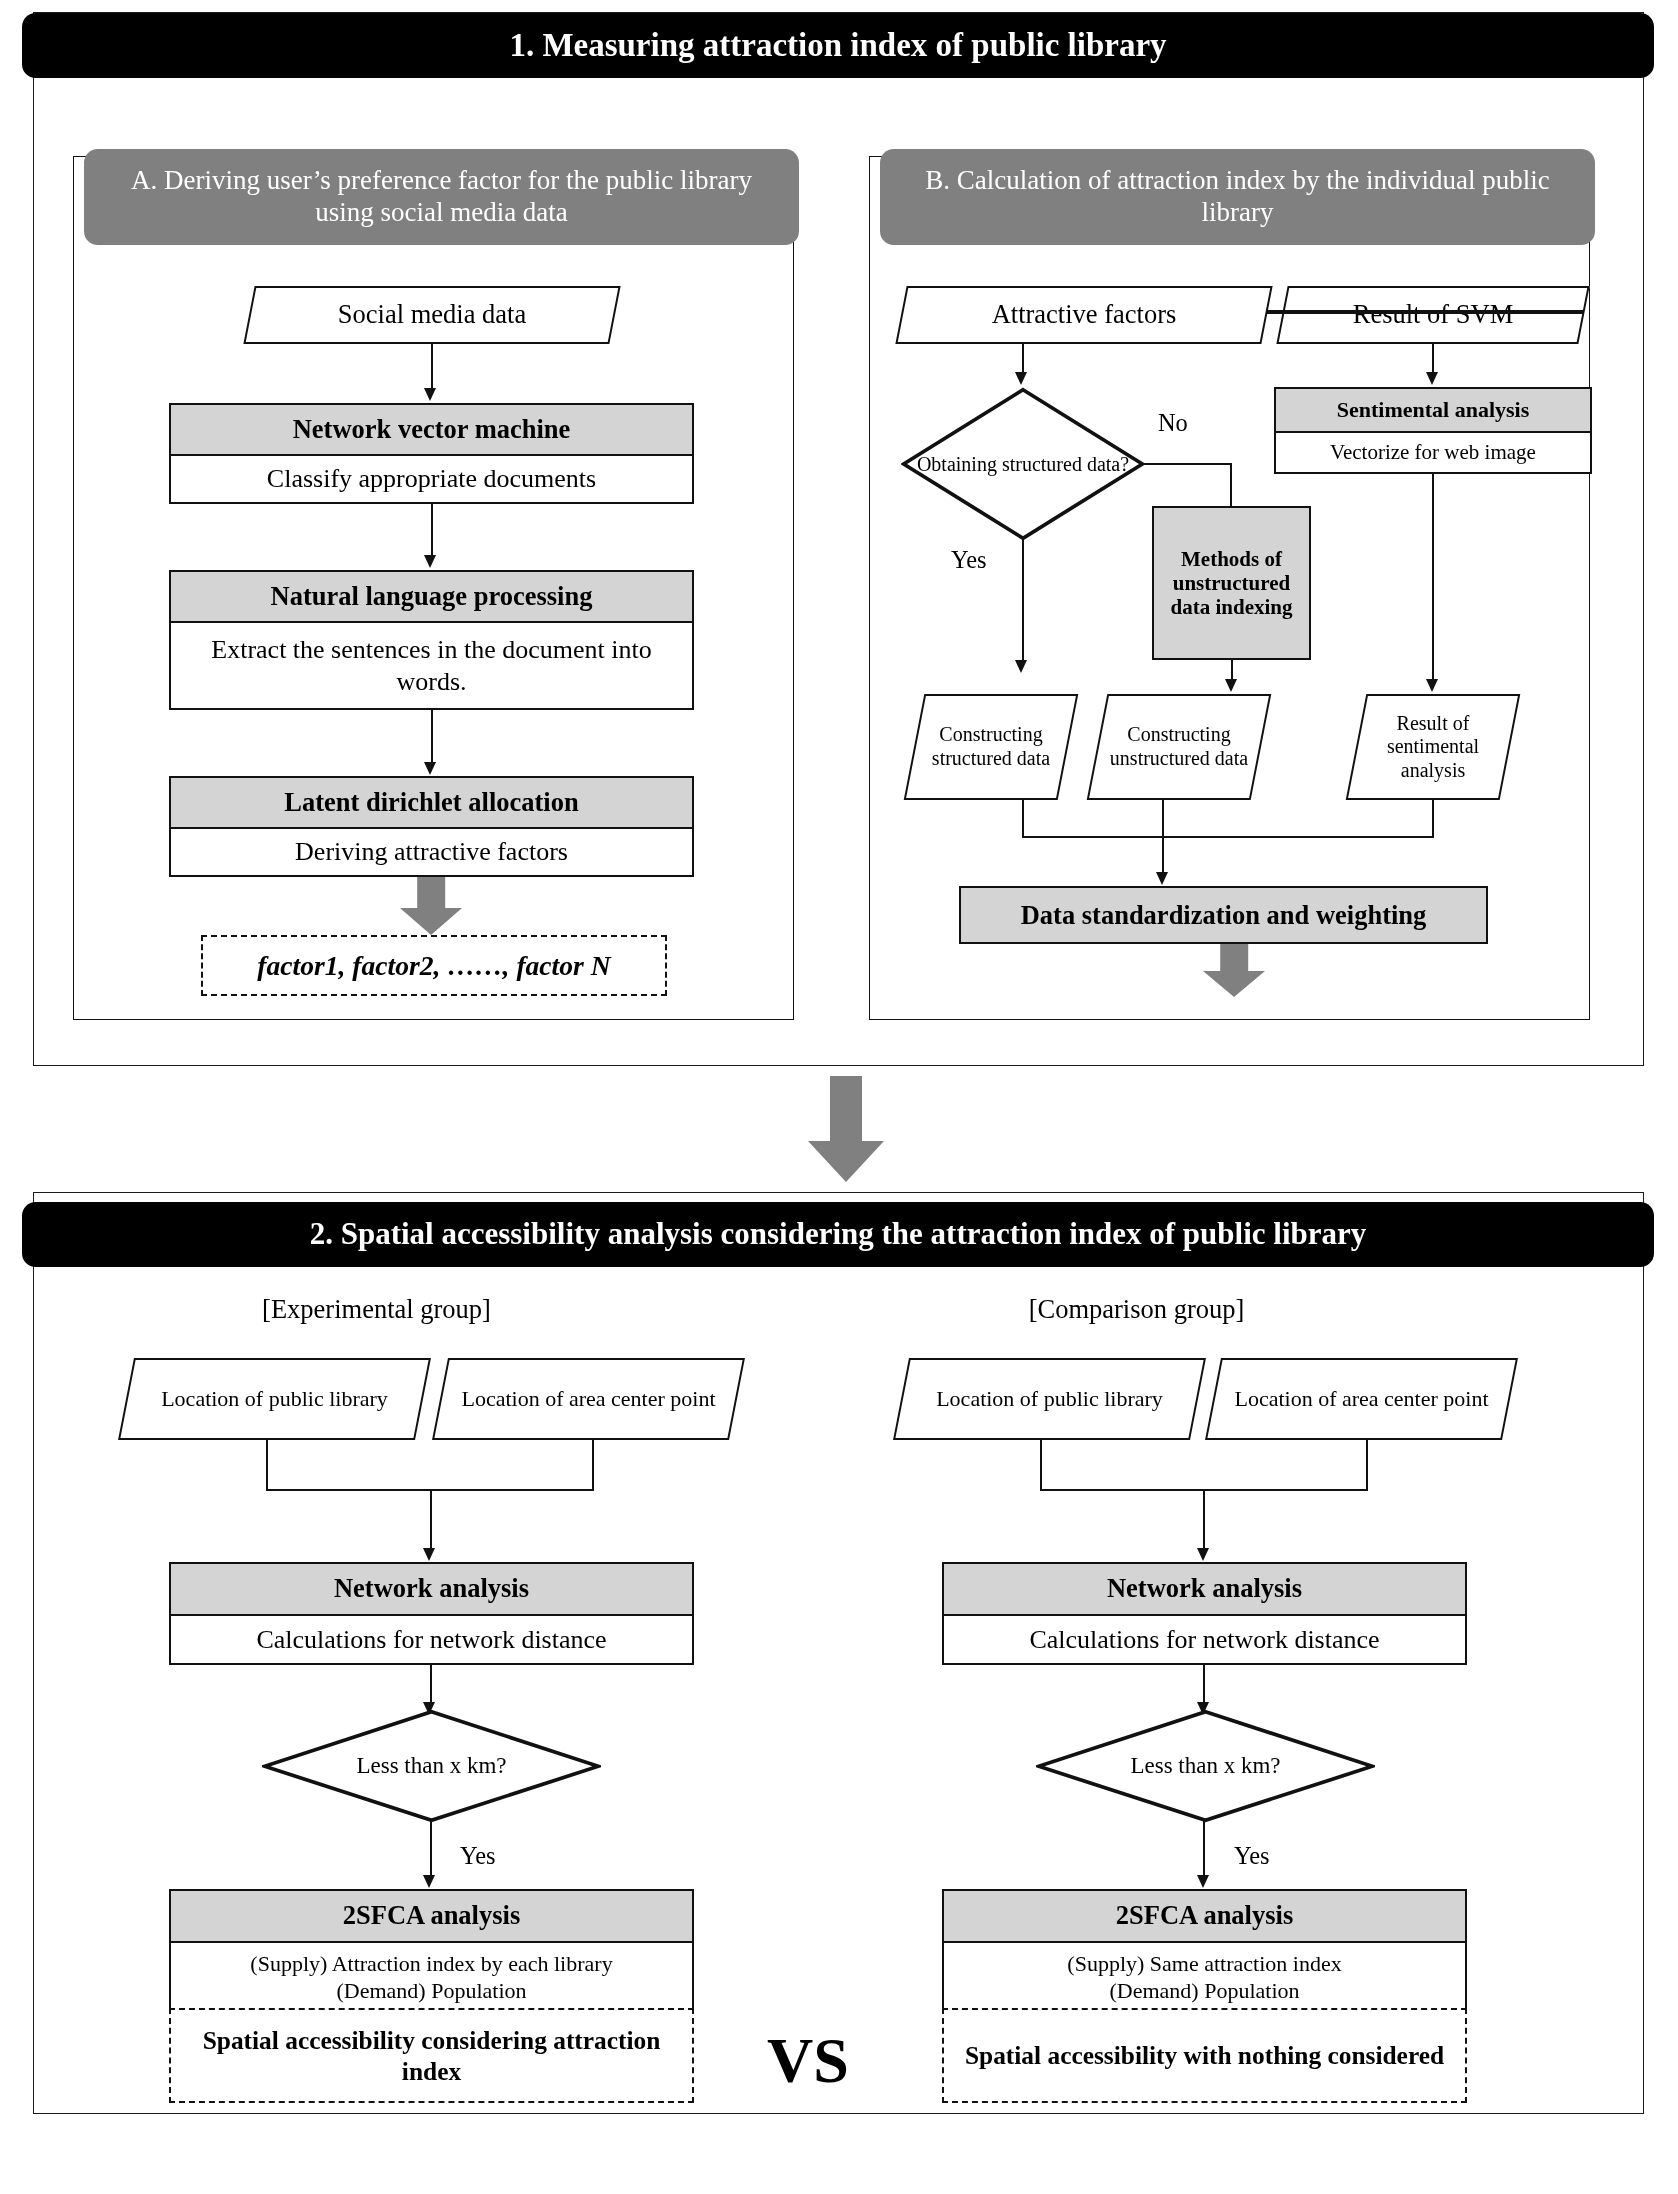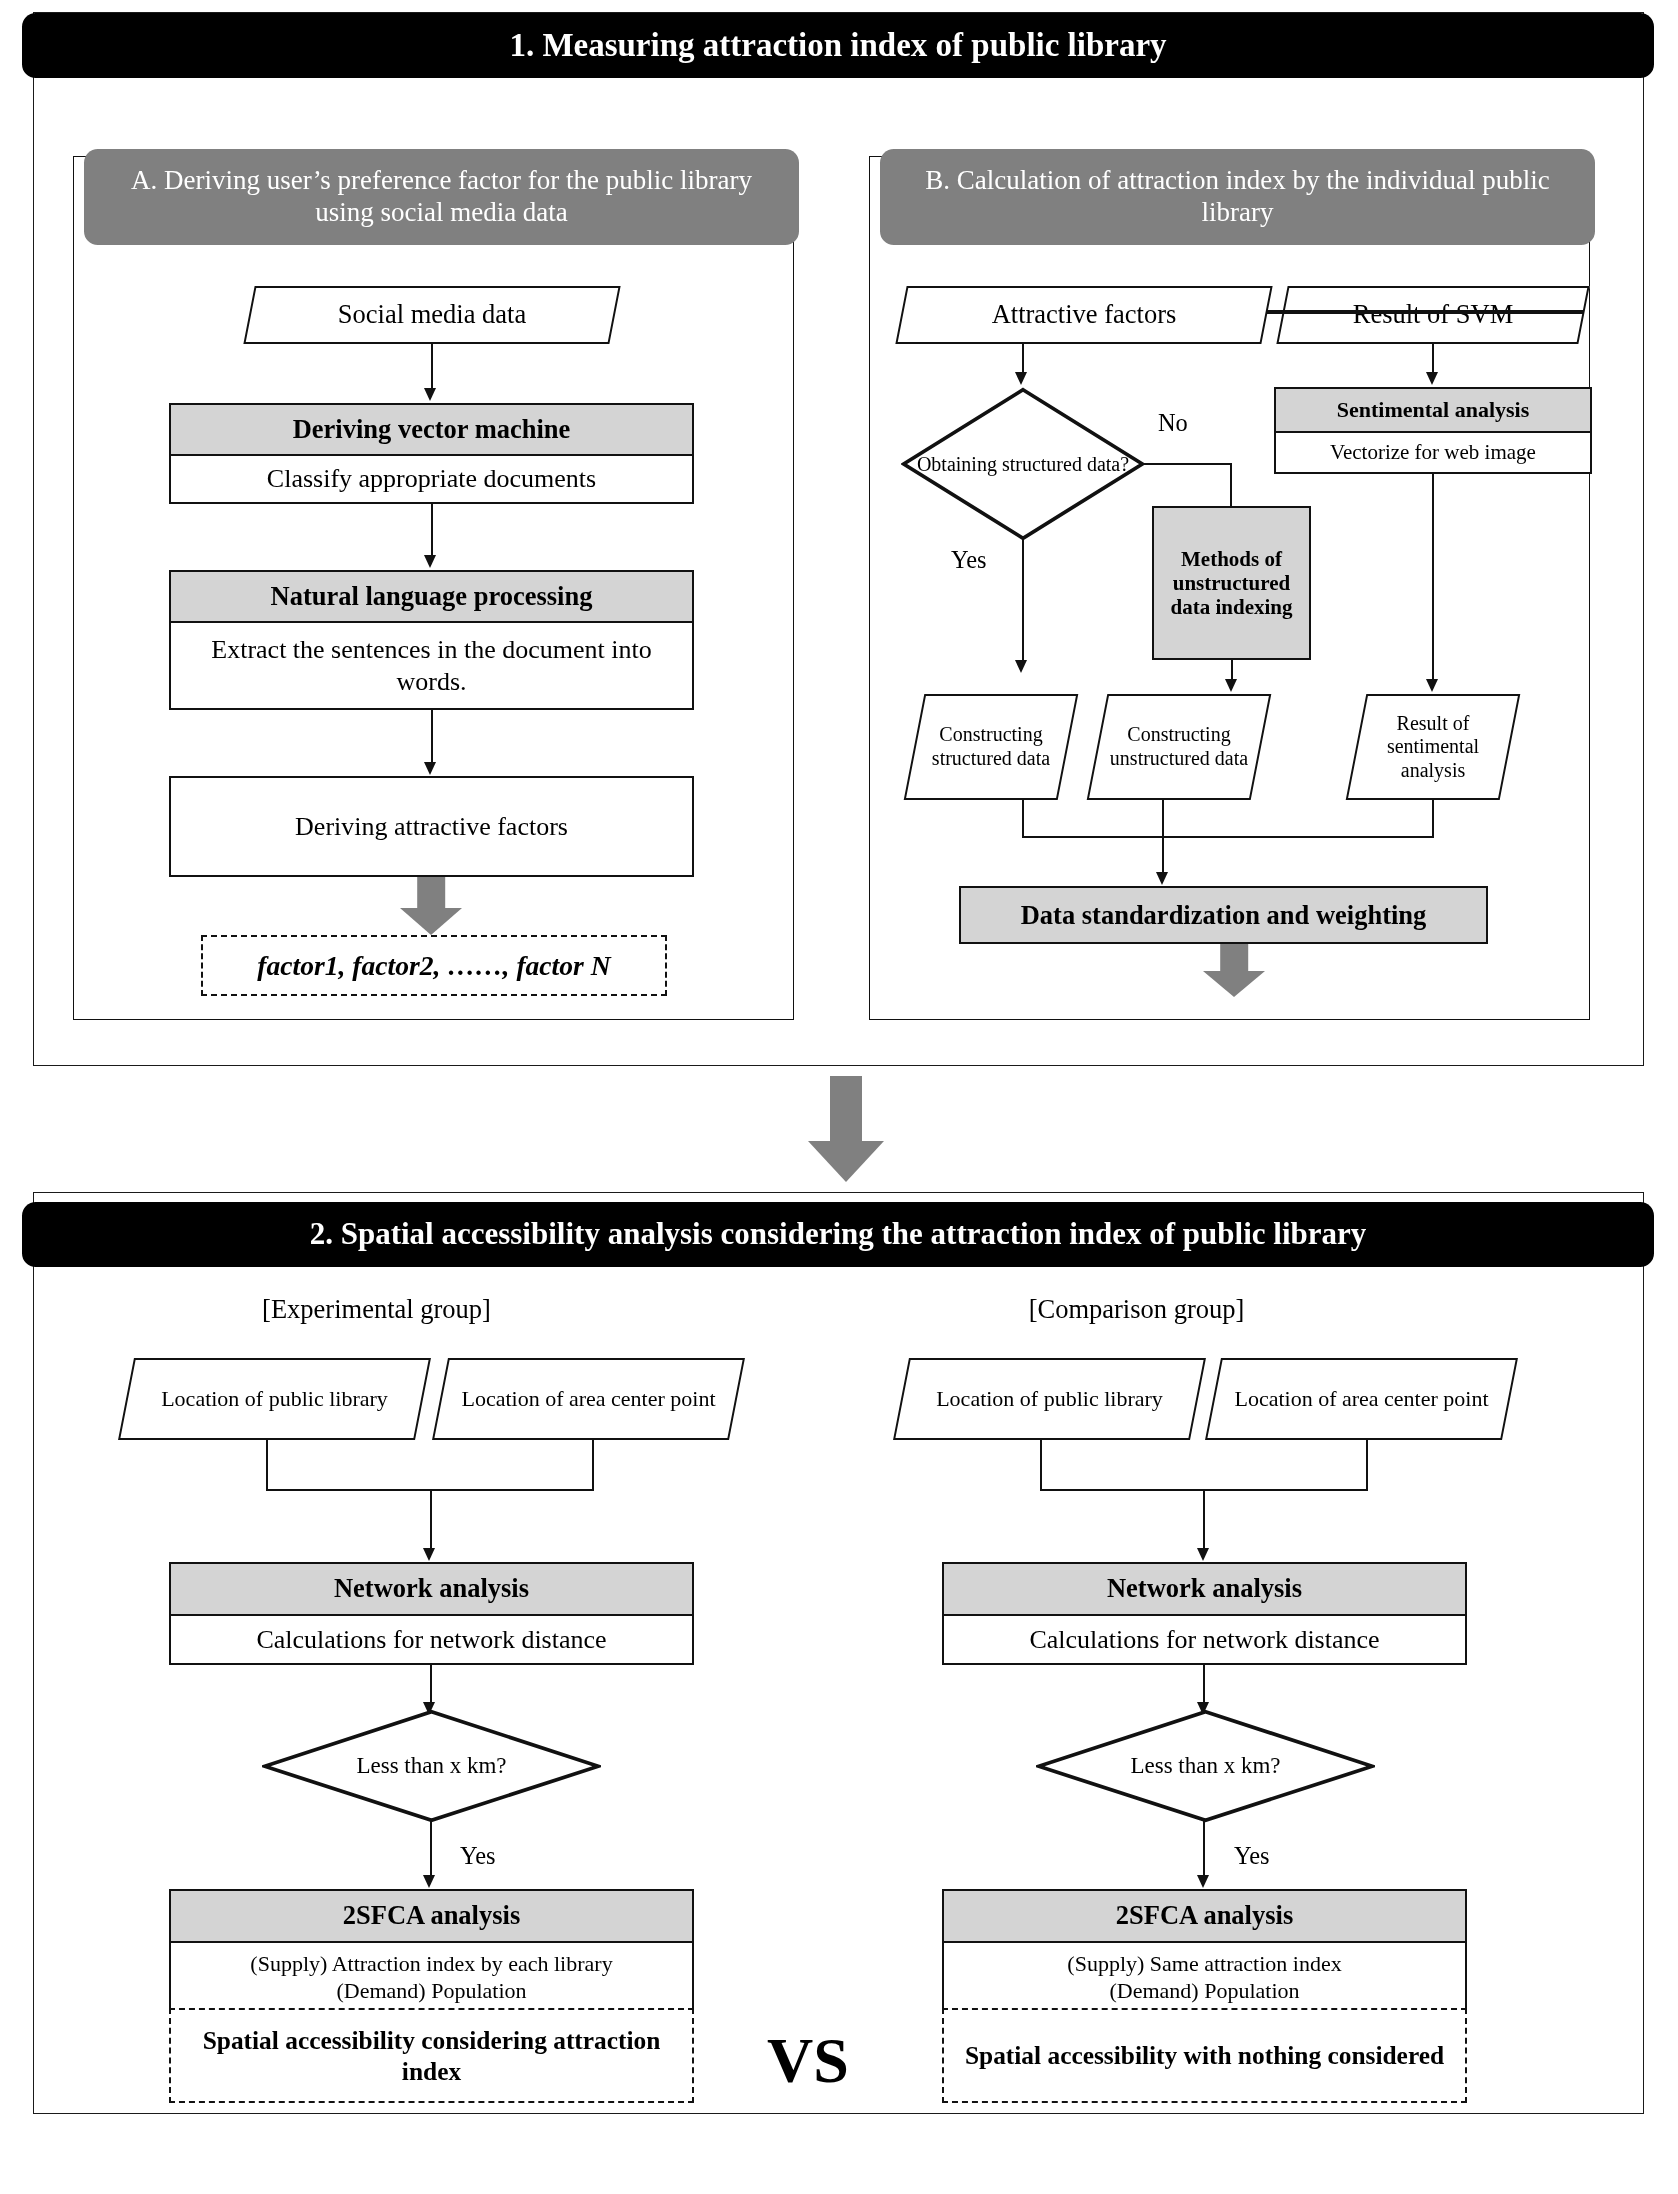--- a/index.html
+++ b/index.html
@@ -118,36 +118,37 @@
 
   <div class="para" style="left:249px;top:286px;width:366px;height:58px;">
     <div class="para-shape"></div>
     <div class="para-txt" style="font-size:26.5px;">Social media data</div>
   </div>
 
   <div class="abs vline" style="left:431px;top:344px;height:48px;"></div>
   <div class="abs arrow-head" style="left:424px;top:388px;"></div>
 
   <div class="abs proc" style="left:169px;top:403px;width:525px;height:101px;">
-    <div class="proc-head" style="height:49px;font-size:26.5px;">Deriving vector machine</div>
+    <div class="proc-head" style="height:49px;font-size:26.5px;">Network vector machine</div>
     <div class="proc-body" style="font-size:26px;">Classify appropriate documents</div>
   </div>
 
   <div class="abs vline" style="left:431px;top:503px;height:56px;"></div>
   <div class="abs arrow-head" style="left:424px;top:555px;"></div>
 
   <div class="abs proc" style="left:169px;top:570px;width:525px;height:140px;">
     <div class="proc-head" style="height:49px;font-size:26.5px;">Natural language processing</div>
     <div class="proc-body" style="font-size:26px;padding:0 16px;">Extract the sentences in the document into words.</div>
   </div>
 
   <div class="abs vline" style="left:431px;top:710px;height:56px;"></div>
   <div class="abs arrow-head" style="left:424px;top:762px;"></div>
 
   <div class="abs proc" style="left:169px;top:776px;width:525px;height:101px;">
+    <div class="proc-head" style="height:49px;font-size:26.5px;">Latent dirichlet allocation</div>
     <div class="proc-body" style="font-size:26px;">Deriving attractive factors</div>
   </div>
 
   <div class="fat-arrow" style="left:399px;top:877px;width:64px;height:58px;">
     <div class="shaft" style="width:27.6px;height:33px;"></div>
     <div class="head" style="border-left-width:31px;border-right-width:31px;border-top-width:27.6px;"></div>
   </div>
 
   <div class="abs dashed" style="left:201px;top:935px;width:466px;height:61px;font-size:27.6px;font-style:italic;">
     <span>factor1, factor2, ……, factor N</span>

